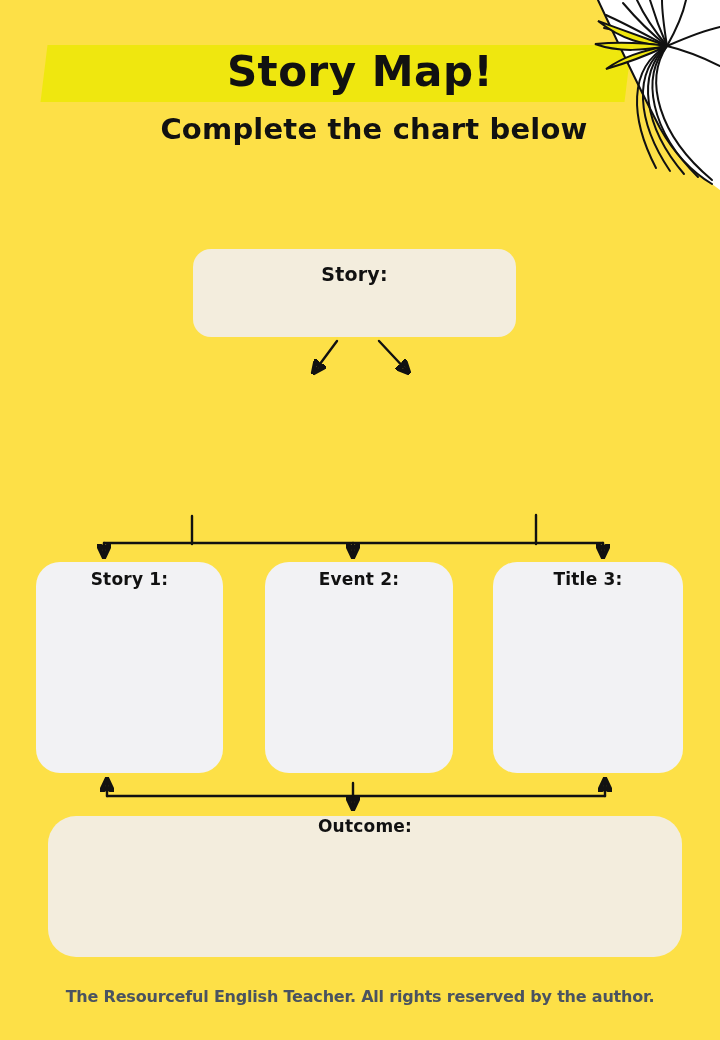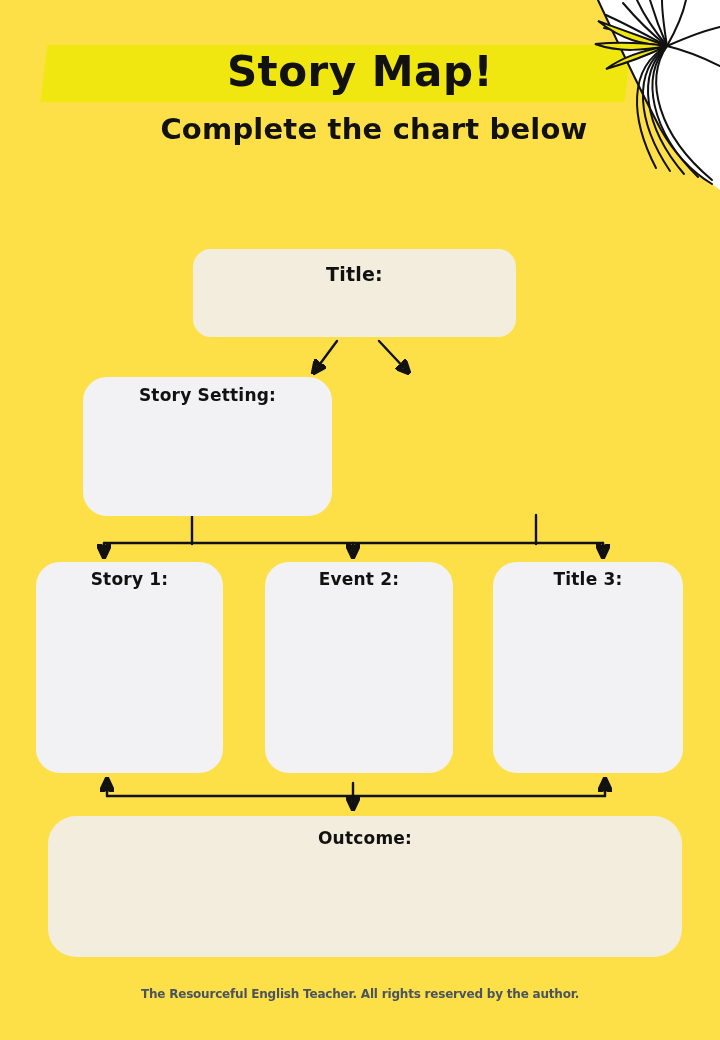--- a/index.html
+++ b/index.html
@@ -28,30 +28,30 @@
   .title-box{left:193px;top:249px;width:323px;height:88px;border-radius:18px;}
   .title-box .box-label{padding-top:14px;font-size:19px;}
   .setting-box{left:83px;top:377px;width:249px;height:139px;}
   .characters-box{left:392px;top:376px;width:246px;height:139px;}
   .setting-box .box-label,.characters-box .box-label{padding-top:8px;}
   .event1-box{left:36px;top:562px;width:187px;height:211px;}
   .event2-box{left:265px;top:562px;width:188px;height:211px;}
   .event3-box{left:493px;top:562px;width:190px;height:211px;}
   .event1-box .box-label,.event2-box .box-label,.event3-box .box-label{padding-top:7px;}
   .outcome-box{left:48px;top:816px;width:634px;height:141px;border-radius:28px;}
-  .outcome-box .box-label{padding-top:12px;}
+  .outcome-box .box-label{padding-top:0;}
   .connectors{position:absolute;left:0;top:0;width:720px;height:1040px;pointer-events:none;}
   .connectors path{stroke:#111111;stroke-width:2.4;fill:none;stroke-linecap:round;}
   .book{position:absolute;left:540px;top:0;width:180px;height:190px;}
   .book .ln{stroke:#111111;stroke-width:2;fill:none;stroke-linecap:round;}
   .book .petal{stroke:#111111;stroke-width:2;fill:#EFE70F;}
   .book .pagefill{fill:#ffffff;stroke:none;}
   .footer{
     position:absolute;left:0;right:0;top:987px;text-align:center;
-    font-size:12px;font-weight:bold;letter-spacing:-0.2px;color:#4A5360;
+    font-size:16px;font-weight:bold;letter-spacing:-0.2px;color:#4A5360;
   }
 </style>
 </head>
 <body>
 
 <div class="page">
 
   <div class="banner"></div>
 
   <svg class="book" viewBox="0 0 180 190" aria-hidden="true">
@@ -93,26 +93,23 @@
     <path d="M104,543 L104,556" marker-end="url(#ah)"></path>
     <path d="M353,543 L353,556" marker-end="url(#ah)"></path>
     <path d="M603,543 L603,556" marker-end="url(#ah)"></path>
     <path d="M107,796 L605,796"></path>
     <path d="M107,796 L107,780" marker-end="url(#ah)"></path>
     <path d="M605,796 L605,780" marker-end="url(#ah)"></path>
     <path d="M353,783 L353,808" marker-end="url(#ah)"></path>
   </svg>
 
   <div class="box beige title-box">
-    <span class="box-label">Title:</span>
+    <span class="box-label">Story:</span>
   </div>
 
-  <div class="box gray setting-box">
-    <span class="box-label">Story Setting:</span>
-  </div>
 
 
   <div class="box gray event1-box">
     <span class="box-label">Story 1:</span>
   </div>
 
   <div class="box gray event2-box">
     <span class="box-label">Event 2:</span>
   </div>
 

